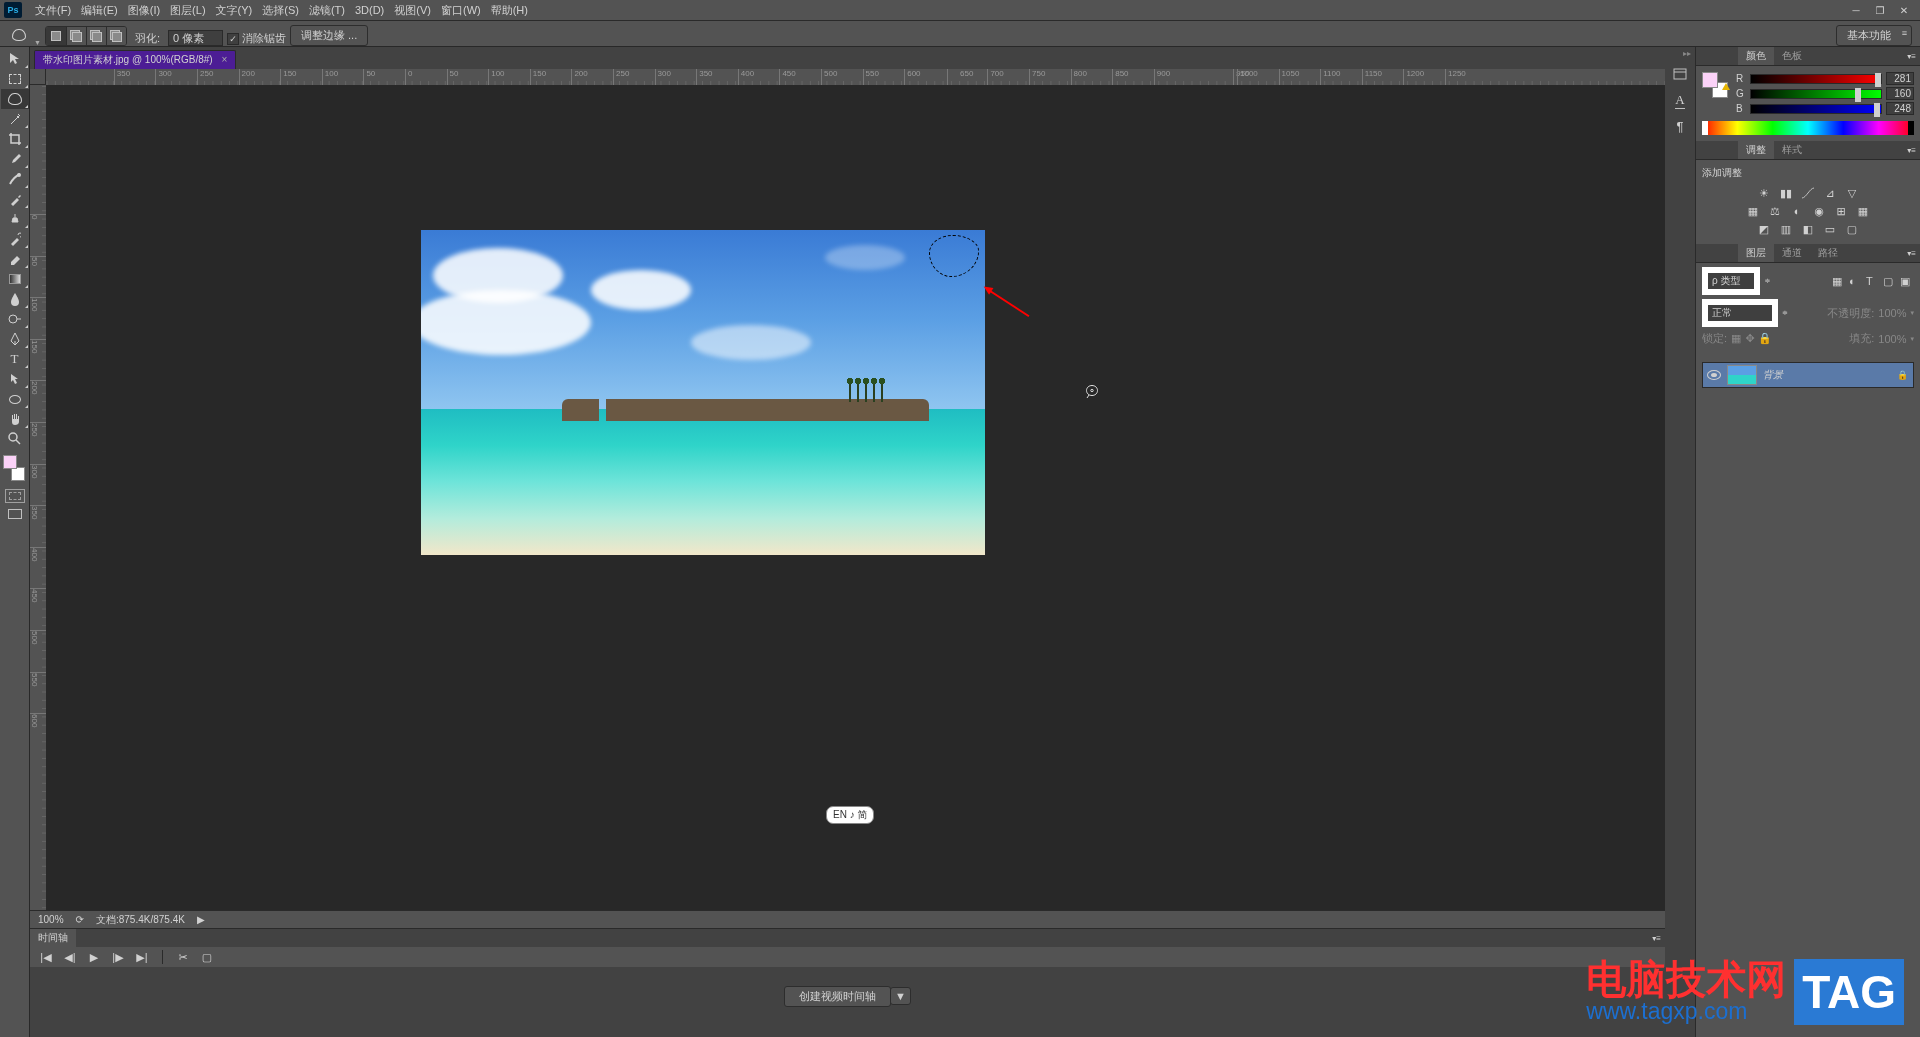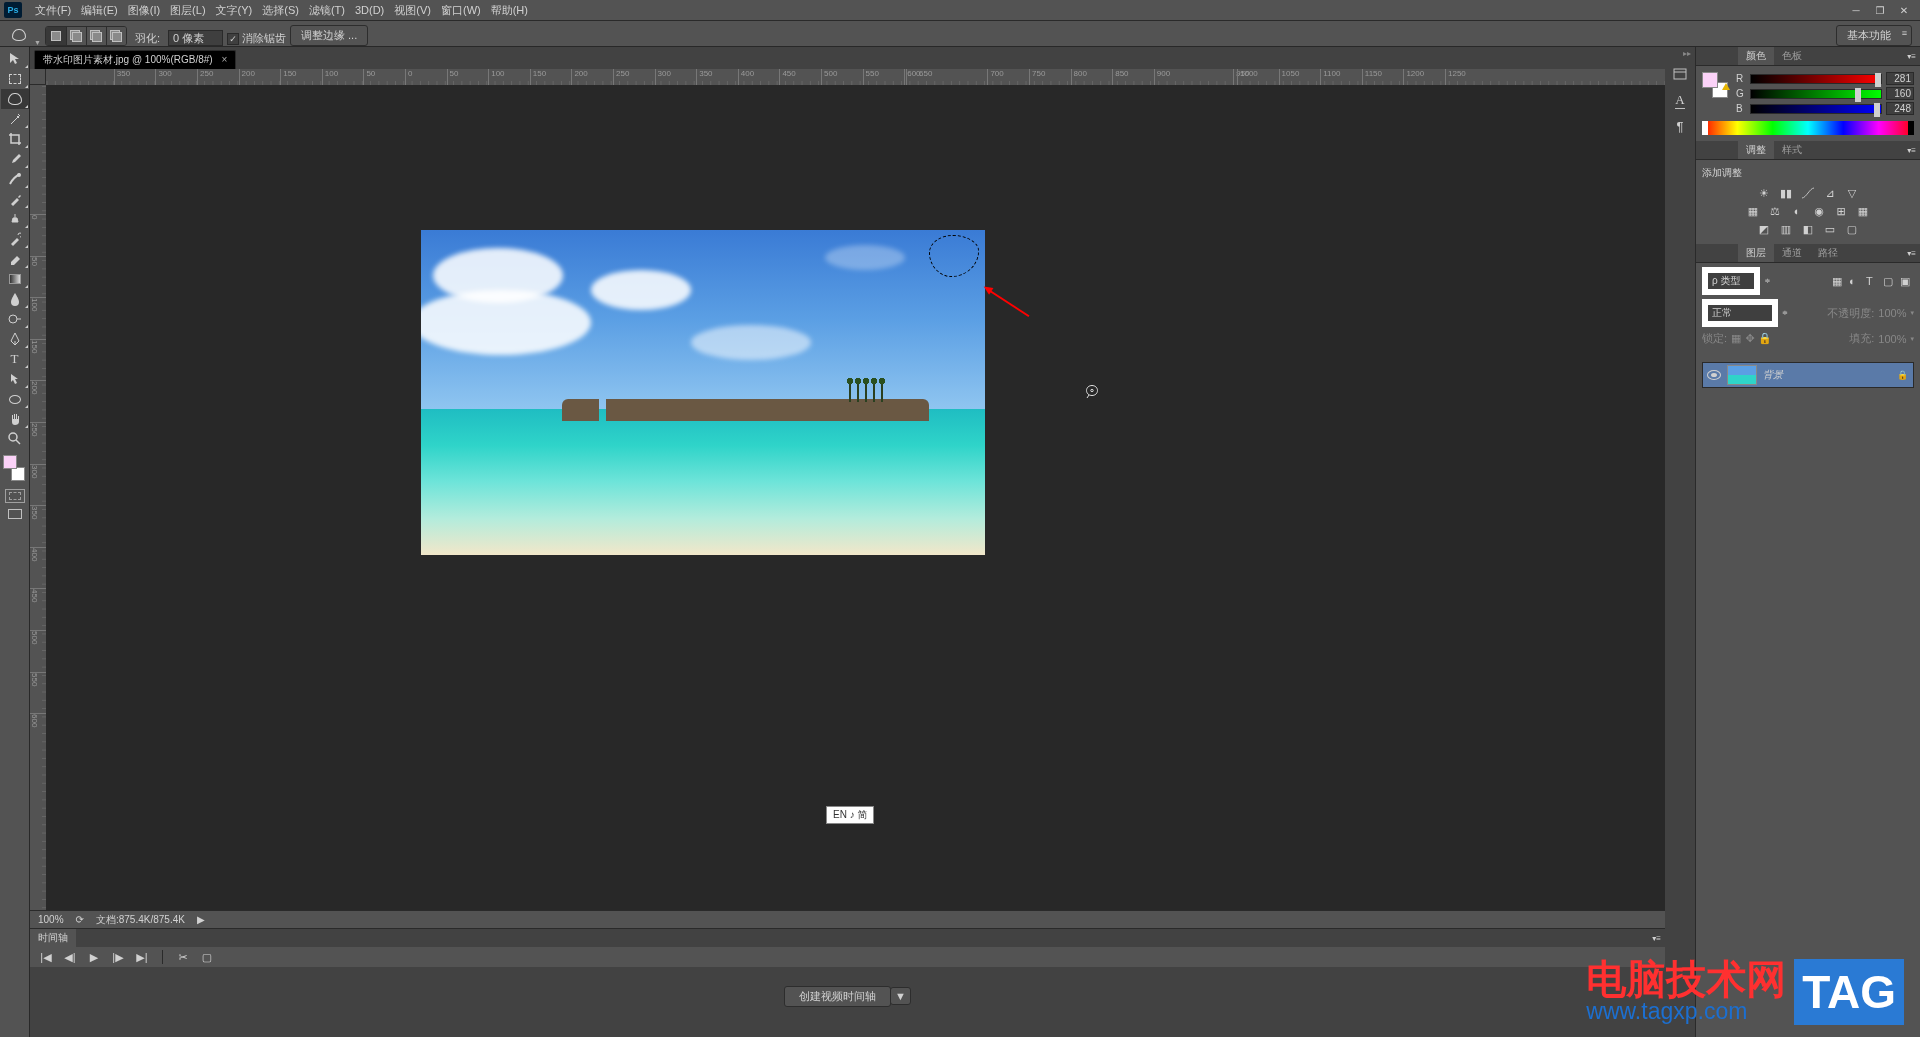--- a/index.html
+++ b/index.html
@@ -37,21 +37,21 @@
 .tool-btn .tri { position: absolute; bottom: 1px; right: 1px; width: 0; height: 0; border-left: 3px solid transparent; border-bottom: 3px solid #d0d0d0; }
 .swatch-group { margin-top: 4px; position: relative; width: 28px; height: 30px; }
 .fg-swatch { position: absolute; top: 2px; left: 3px; width: 14px; height: 14px; background: #fbd2f8; border: 1px solid #888; z-index: 2; }
 .bg-swatch { position: absolute; bottom: 2px; right: 3px; width: 14px; height: 14px; background: #fff; border: 1px solid #888; }
 .quick-mask { width: 20px; height: 14px; border: 1px solid #a0a0a0; margin: 6px auto; position: relative; }
 .quick-mask::after { content: ''; position: absolute; inset: 2px 3px; border: 1px dashed #a0a0a0; }
 .screen-mode { display: flex; align-items: center; justify-content: center; margin: 4px auto; width: 24px; }
 
 .doc-area { flex: 1; display: flex; flex-direction: column; background: #282828; }
 .document-tabs { background: #424242; height: 22px; display: flex; align-items: flex-end; }
-.document-tab { background: #000000; padding: 2px 8px 2px 8px; font-size: 10px; border-top-left-radius: 2px; border-top-right-radius: 2px; margin-left: 4px; border-top:1px solid #2a2a2a;border-left:1px solid #2a2a2a;border-right:1px solid #2a2a2a;}
+.document-tab { background: #4c1d95; padding: 2px 8px 2px 8px; font-size: 10px; border-top-left-radius: 2px; border-top-right-radius: 2px; margin-left: 4px; border-top:1px solid #2a2a2a;border-left:1px solid #2a2a2a;border-right:1px solid #2a2a2a;}
 .document-tab .close-x { margin-left: 6px; cursor: pointer; color: #aaa; }
 .ruler-corner { width: 16px; height: 16px; background: #535353; border-right: 1px solid #2a2a2a; border-bottom: 1px solid #2a2a2a; }
 .ruler-h, .ruler-v { background: #535353; font-size: 8px; color: #b0b0b0; position: relative; overflow: hidden; }
 .ruler-h { height: 16px; }
 .ruler-v { width: 16px; }
 .ruler-grid { display: grid; grid-template-columns: 16px 1fr; grid-template-rows: 16px 1fr; flex: 1; }
 .canvas-vp { background: #282828; position: relative; overflow: hidden; }
 .canvas-content { position: absolute; left: 375px; top: 145px; width: 564px; height: 325px; background: #87ceeb; overflow: hidden; }
 .sky { position: absolute; inset: 0; height: 55%; background: linear-gradient(#3a7bd5, #5b9fe4, #8fc5f0); }
 .cloud { position: absolute; background: rgba(255, 255, 255, 0.85); border-radius: 50%; filter: blur(2.5px); }
@@ -119,21 +119,21 @@
 .layer-thumb { width: 30px; height: 20px; background: linear-gradient(#5b9fe4 50%, #2fd4c9 50%); border: 1px solid #888; }
 .layer-name { font-style: italic; font-size: 10px; }
 .lock-icon { margin-left: auto; font-size: 9px; }
 
 .watermark { position: absolute; right: 16px; bottom: 12px; display: flex; align-items: center; gap: 8px; }
 .wm-text { display:flex; flex-direction: column; align-items: flex-start; }
 .wm-cn { color: #ff3030; font-size: 40px; font-weight: bold; letter-spacing: 0px; line-height: 1; }
 .wm-url { color: #1c6fd0; font-size: 23px; line-height: 1.1; }
 .wm-tag { background: #2a7ad4; color: #fff; font-size: 46px; font-weight: bold; padding: 6px 8px; letter-spacing: 0px; }
 
-.ime-indicator { position: absolute; left: 826px; bottom: 213px; background: #fff; border: 1px solid #888; padding: 1px 6px; font-size: 10px; color: #333; border-radius: 0; }
+.ime-indicator { position: absolute; left: 826px; bottom: 213px; background: #fff; border: 1px solid #888; padding: 1px 6px; font-size: 10px; color: #333; border-radius: 7px; }
 
 .ruler-tick { position: absolute; border-left: 1px solid #777; height: 16px; font-size: 8px; color: #999; padding-left: 2px; }
 .ruler-tick-v { position: absolute; border-top: 1px solid #777; width: 16px; font-size: 8px; color: #999; padding-top: 0px; writing-mode: vertical-lr; }
 .minor-ticks { position:absolute; inset:0; background-image: repeating-linear-gradient(90deg, #666 0px, #666 1px, transparent 1px, transparent 8.3px); background-position:bottom; background-size: 8.3px 4px; background-repeat:repeat-x; }
 .minor-ticks-v { position:absolute; inset:0; background-image: repeating-linear-gradient(0deg, #666 0px, #666 1px, transparent 1px, transparent 8.3px); background-position:right; background-size: 4px 8.3px; background-repeat:repeat-y; }
 .muted { color:#888; }
 </style>
 </head>
 <body>
 
@@ -336,21 +336,21 @@
           <div class="ruler-tick" style="left: 483.8px;">150</div>
           <div class="ruler-tick" style="left: 525.4px;">200</div>
           <div class="ruler-tick" style="left: 567px;">250</div>
           <div class="ruler-tick" style="left: 608.6px;">300</div>
           <div class="ruler-tick" style="left: 650.2px;">350</div>
           <div class="ruler-tick" style="left: 691.8px;">400</div>
           <div class="ruler-tick" style="left: 733.4px;">450</div>
           <div class="ruler-tick" style="left: 775px;">500</div>
           <div class="ruler-tick" style="left: 816.6px;">550</div>
           <div class="ruler-tick" style="left: 858.2px;">600</div>
-          <div class="ruler-tick" style="left: 860px; padding-left: 12px;">650</div>
+          <div class="ruler-tick" style="left: 901px; padding-left: 12px;">650</div>
           <div class="ruler-tick" style="left: 941.4px;">700</div>
           <div class="ruler-tick" style="left: 983px;">750</div>
           <div class="ruler-tick" style="left: 1024.6px;">800</div>
           <div class="ruler-tick" style="left: 1066.2px;">850</div>
           <div class="ruler-tick" style="left: 1107.8px;">900</div>
           <div class="ruler-tick" style="left: 1187px; font-style: italic;">950</div>
           <div class="ruler-tick" style="left: 1191px;">1000</div>
           <div class="ruler-tick" style="left: 1232.6px;">1050</div>
           <div class="ruler-tick" style="left: 1274.2px;">1100</div>
           <div class="ruler-tick" style="left: 1315.8px;">1150</div>

